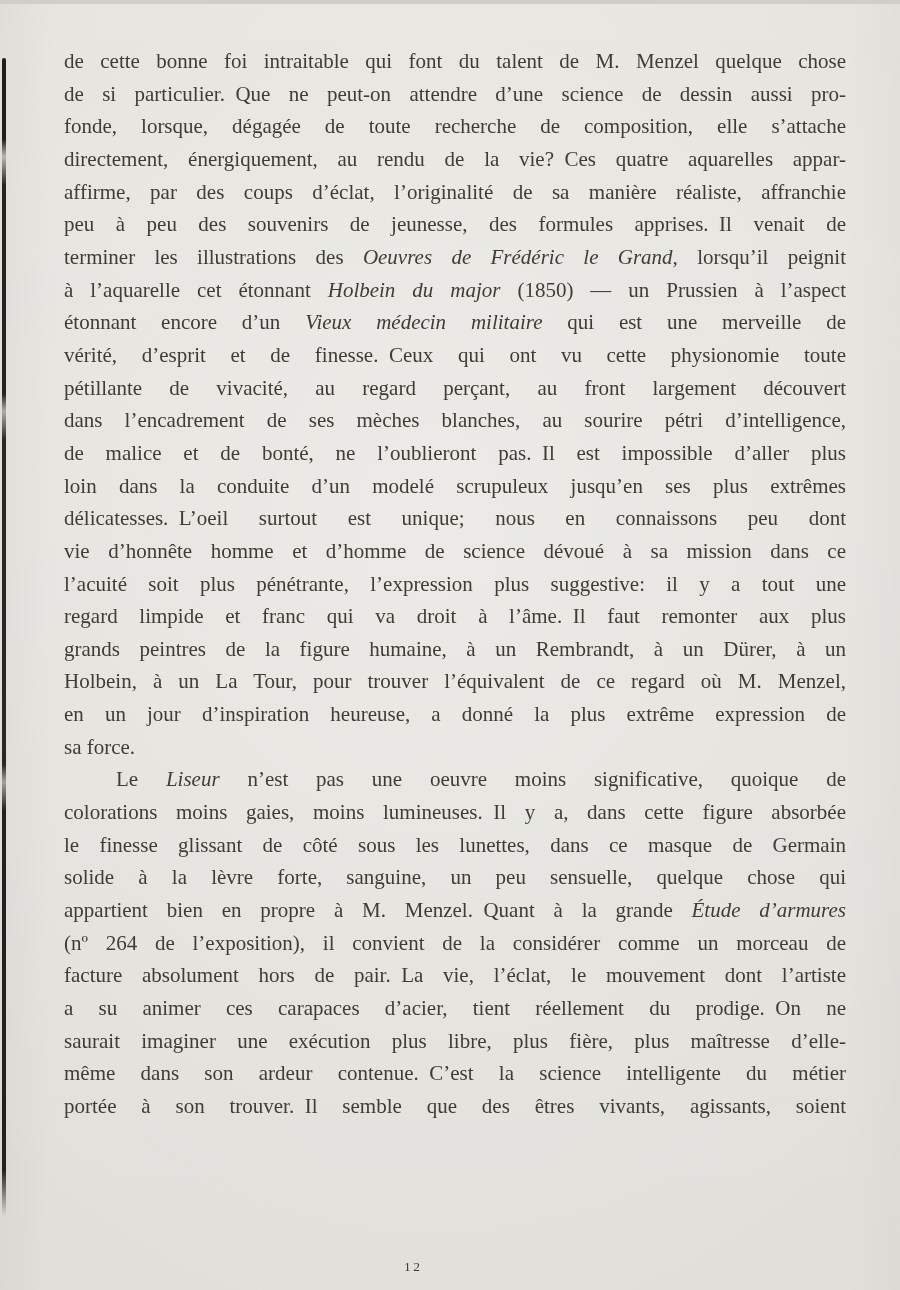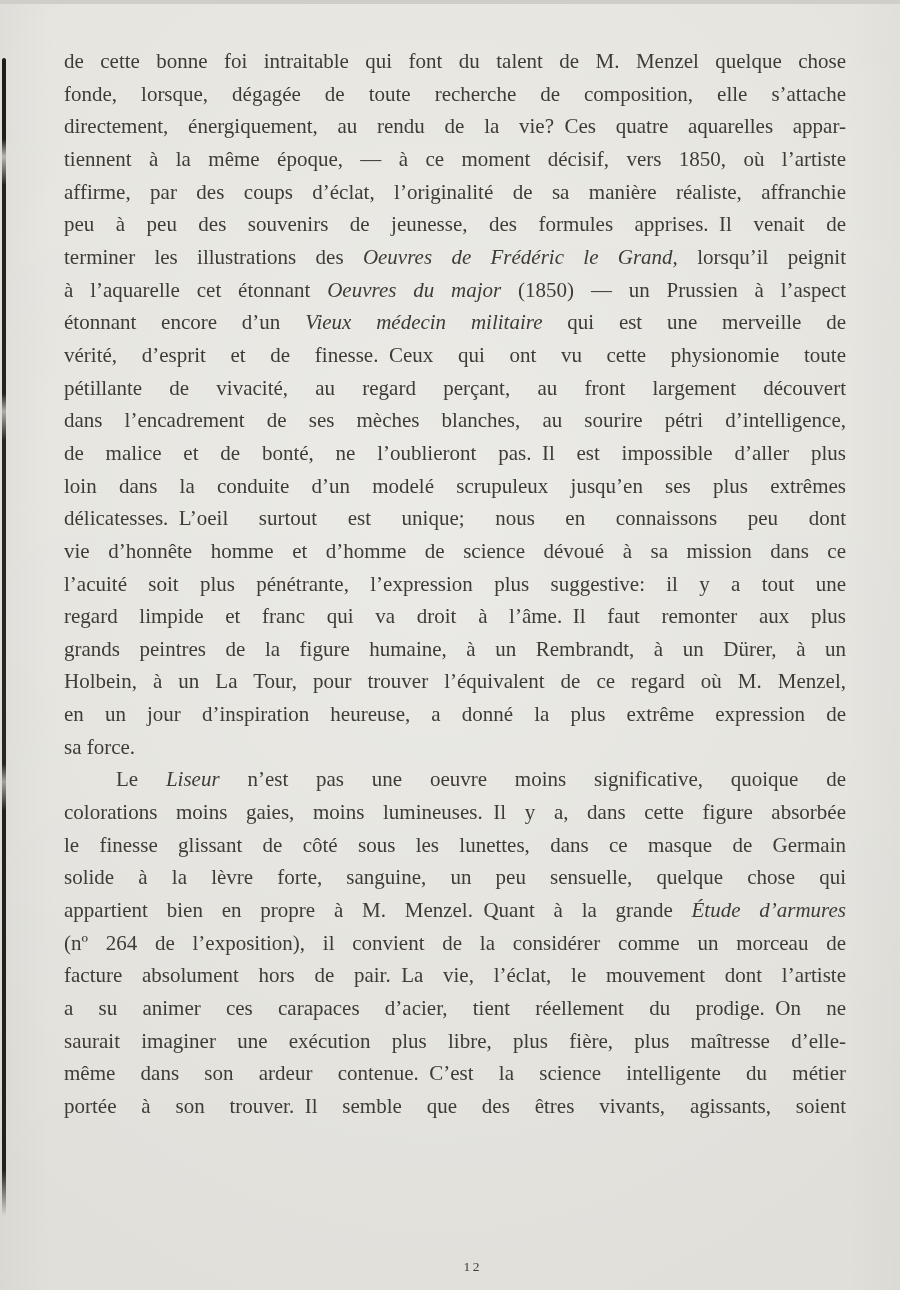--- a/index.html
+++ b/index.html
@@ -68,43 +68,43 @@
   }
   .line.nj {
     text-align-last: left;
     -moz-text-align-last: left;
   }
   .line.ind { text-indent: 52px; }
   .line i { font-style: italic; }
   .page-number {
     position: absolute;
     top: 1255px;
-    left: 382px;
+    left: 404px;
     width: 100px;
-    text-align: right;
+    text-align: left;
     font-size: 13.5px;
     letter-spacing: 2.5px;
     color: var(--ink);
   }
 </style>
 </head>
 <body>
 
 <div class="page">
   <div class="edge-shadow"></div>
   <div class="text-block">
       <div class="paragraph">
         <div class="line"><span>de cette bonne foi intraitable qui font du talent de M. Menzel quelque chose</span></div>
+        <div class="line"><span>de si particulier. Que ne peut-on attendre d’une science de dessin aussi pro-</span></div>
         <div class="line"><span>fonde, lorsque, dégagée de toute recherche de composition, elle s’attache</span></div>
         <div class="line"><span>directement, énergiquement, au rendu de la vie? Ces quatre aquarelles appar-</span></div>
-        <div class="line"><span>tiennent à la même époque, — à ce moment décisif, vers 1850, où l’artiste</span></div>
         <div class="line"><span>affirme, par des coups d’éclat, l’originalité de sa manière réaliste, affranchie</span></div>
         <div class="line"><span>peu à peu des souvenirs de jeunesse, des formules apprises. Il venait de</span></div>
         <div class="line"><span>terminer les illustrations des </span><i>Oeuvres de Frédéric le Grand,</i><span> lorsqu’il peignit</span></div>
-        <div class="line"><span>à l’aquarelle cet étonnant </span><i>Oeuvres du major</i><span> (1850) — un Prussien à l’aspect</span></div>
+        <div class="line"><span>à l’aquarelle cet étonnant </span><i>Holbein du major</i><span> (1850) — un Prussien à l’aspect</span></div>
         <div class="line"><span>étonnant encore d’un </span><i>Vieux médecin militaire</i><span> qui est une merveille de</span></div>
         <div class="line"><span>vérité, d’esprit et de finesse. Ceux qui ont vu cette physionomie toute</span></div>
         <div class="line"><span>pétillante de vivacité, au regard perçant, au front largement découvert</span></div>
         <div class="line"><span>dans l’encadrement de ses mèches blanches, au sourire pétri d’intelligence,</span></div>
         <div class="line"><span>de malice et de bonté, ne l’oublieront pas. Il est impossible d’aller plus</span></div>
         <div class="line"><span>loin dans la conduite d’un modelé scrupuleux jusqu’en ses plus extrêmes</span></div>
         <div class="line"><span>délicatesses. L’oeil surtout est unique; nous en connaissons peu dont</span></div>
         <div class="line"><span>vie d’honnête homme et d’homme de science dévoué à sa mission dans ce</span></div>
         <div class="line"><span>l’acuité soit plus pénétrante, l’expression plus suggestive: il y a tout une</span></div>
         <div class="line"><span>regard limpide et franc qui va droit à l’âme. Il faut remonter aux plus</span></div>

